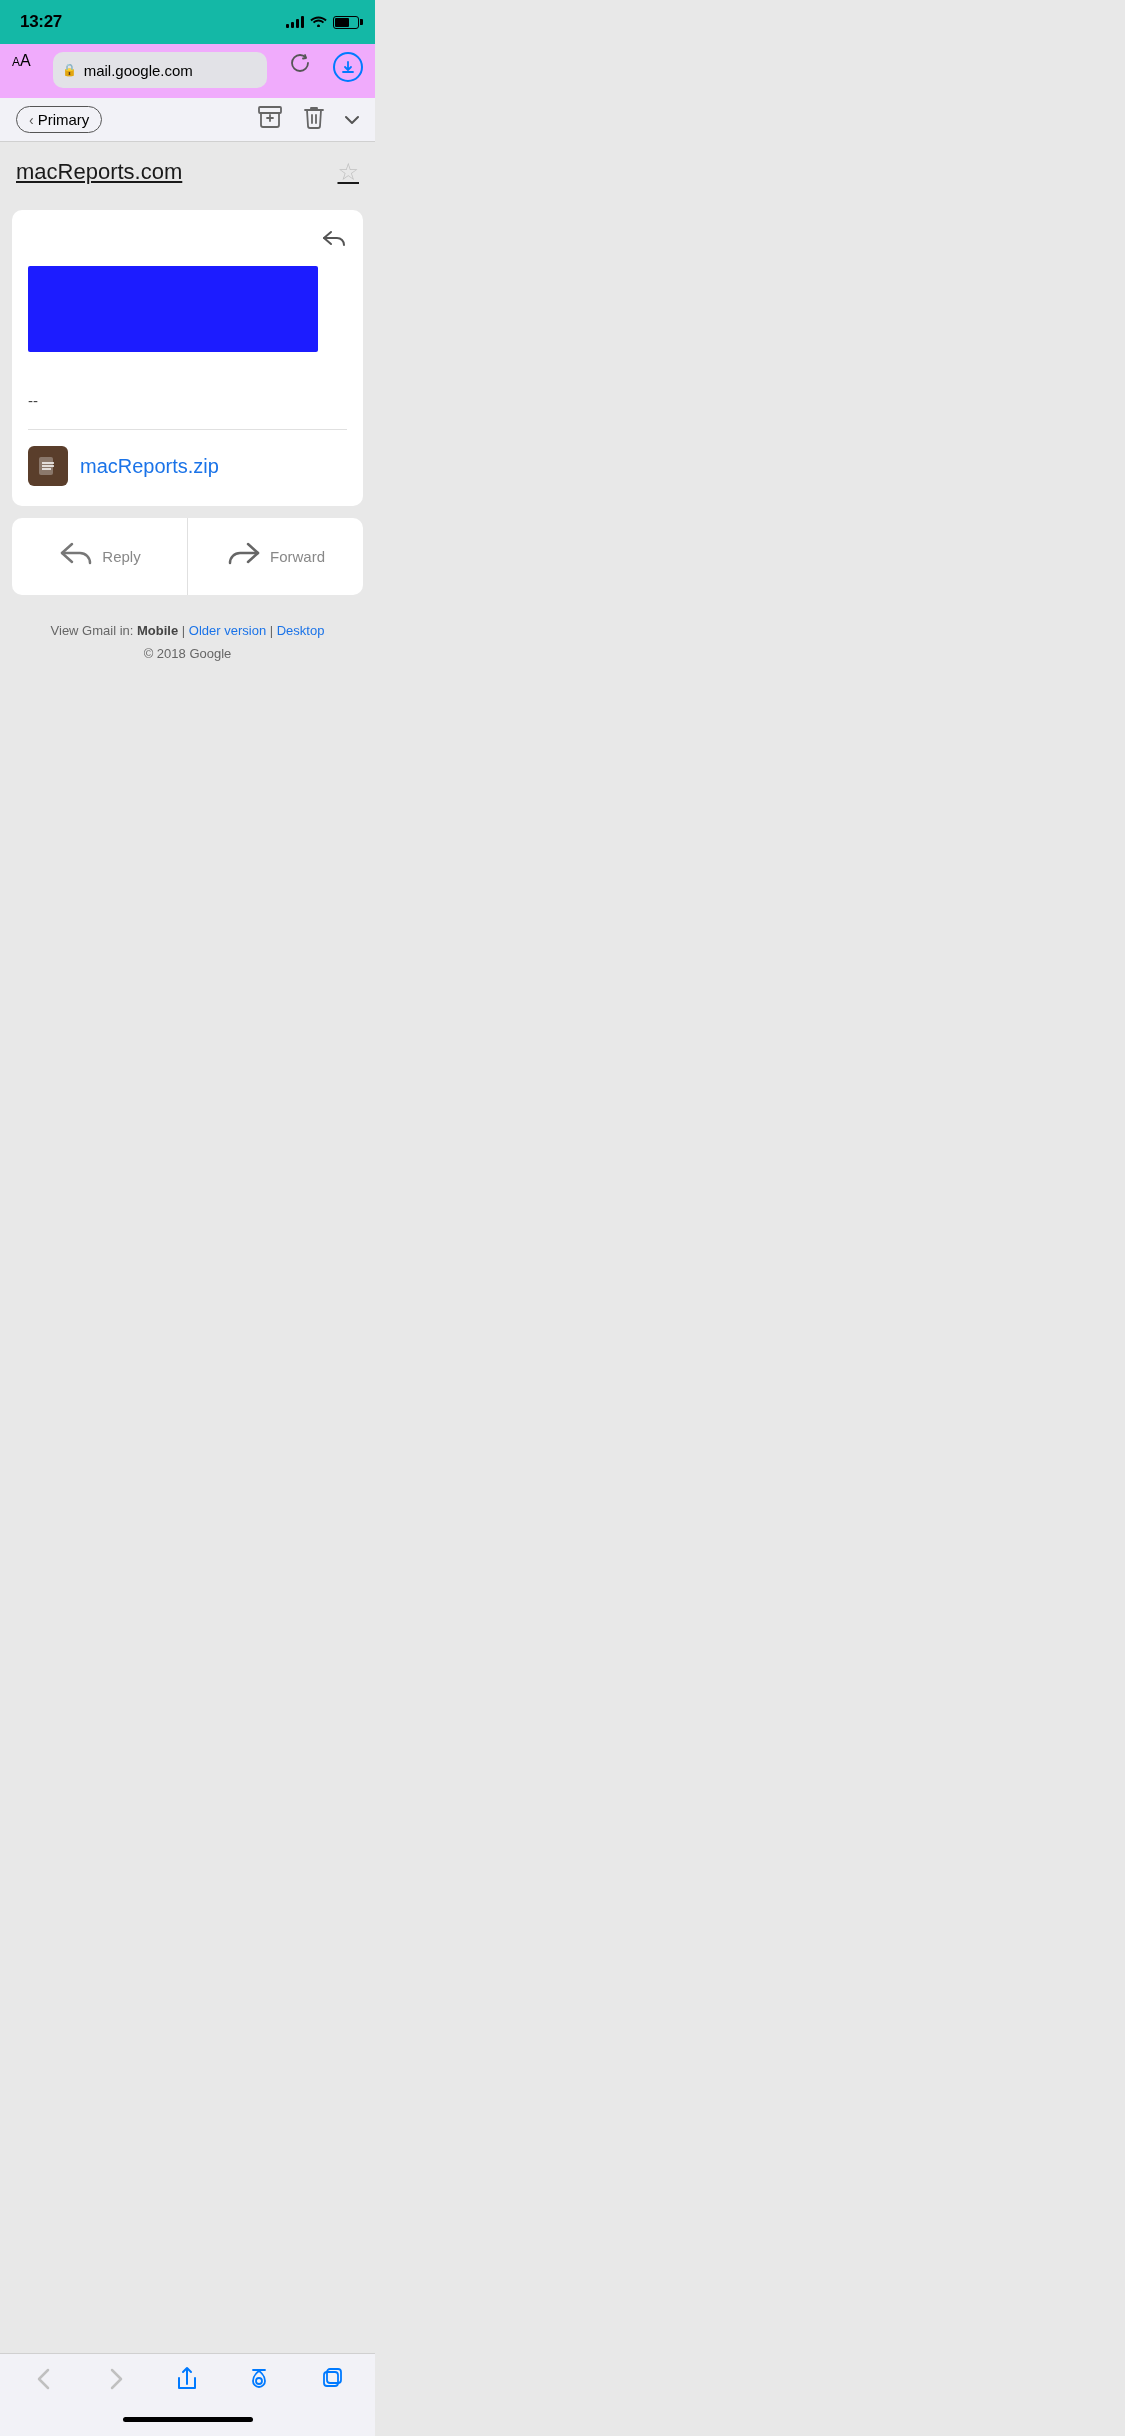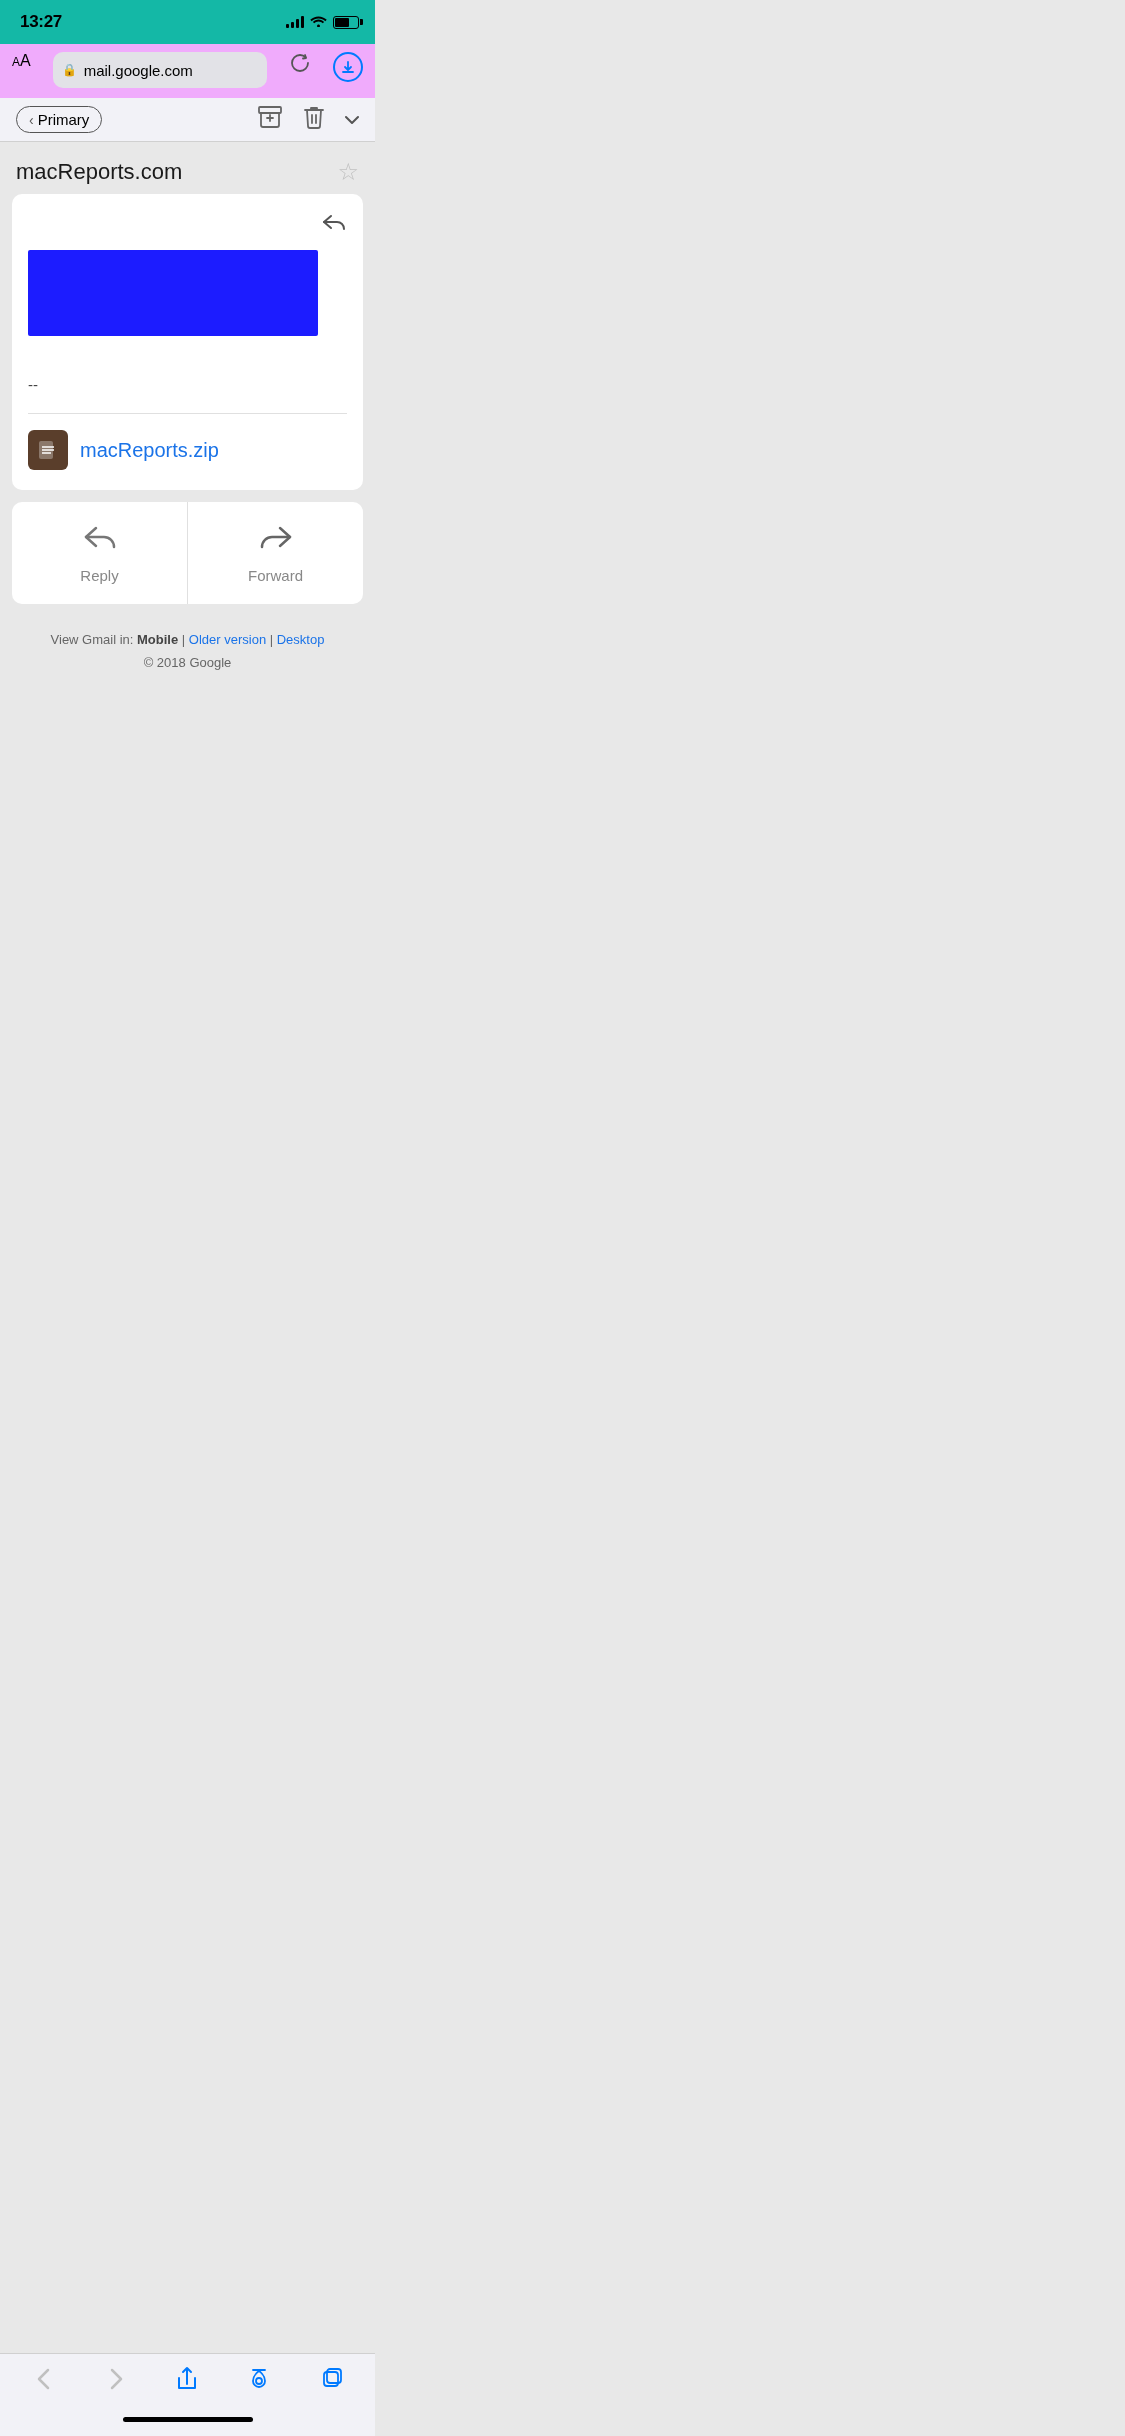--- a/index.html
+++ b/index.html
@@ -189,25 +189,26 @@
     
     .page-content {
       background: #e8e8e8;
       padding: 16px 12px;
     }
 
     .email-sender {
       font-size: 22px;
       color: #1a1a1a;
       font-weight: 400;
-      margin-bottom: 8px;
+      margin-bottom: 24px;
       padding: 0 4px;
       display: flex;
       align-items: center;
       justify-content: space-between;
+      text-decoration: underline;
     }
 
     .star-icon {
       font-size: 24px;
       color: #c0c0c0;
     }
 
     
     .email-card {
       background: #fff;
@@ -283,21 +284,21 @@
       border-radius: 10px;
       display: flex;
       align-items: stretch;
       margin-bottom: 16px;
       overflow: hidden;
     }
 
     .action-btn {
       flex: 1;
       display: flex;
-      flex-direction: column;
+      flex-direction: row;
       align-items: center;
       justify-content: center;
       padding: 20px 17px;
       cursor: pointer;
       gap: 8px;
     }
 
     .action-btn:first-child {
       border-right: 1px solid #e0e0e0;
     }

